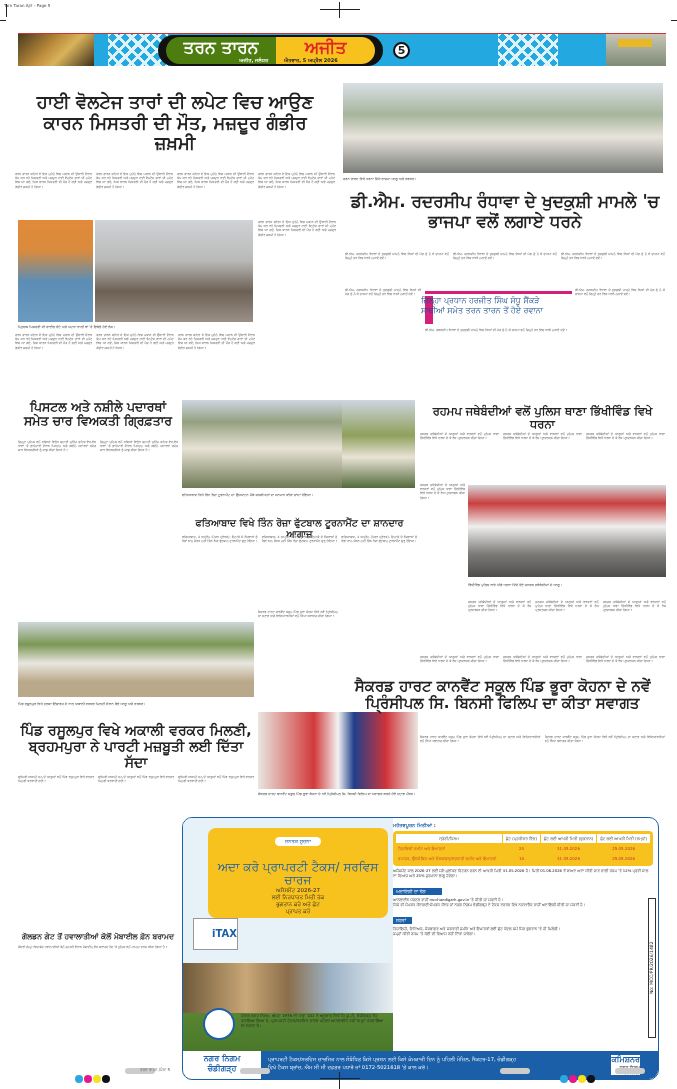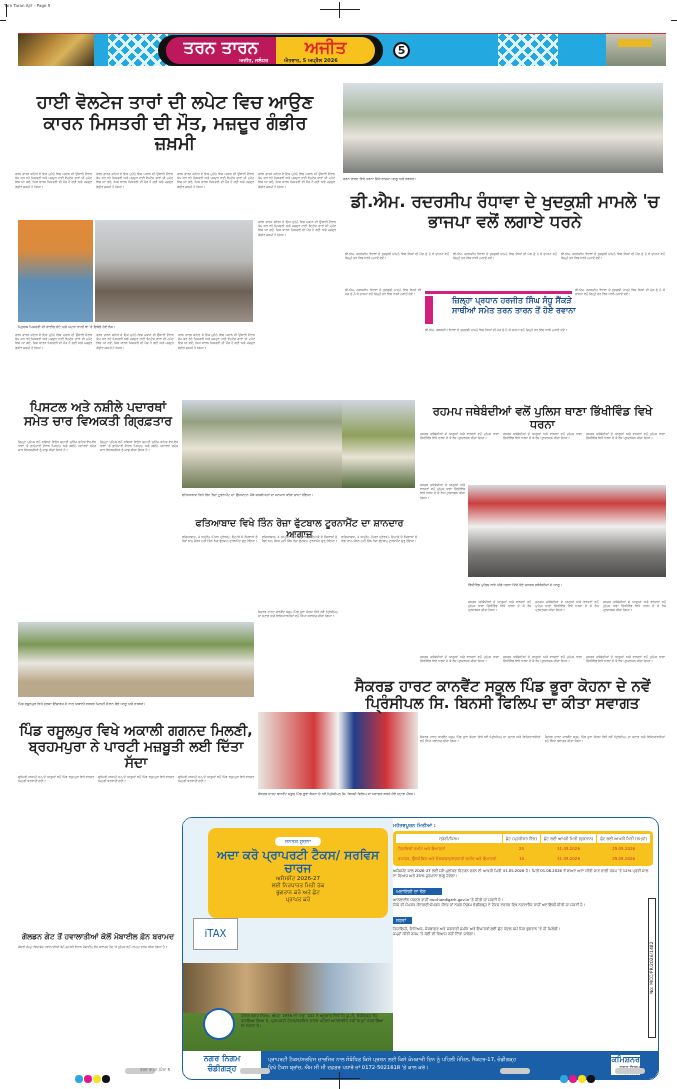--- a/index.html
+++ b/index.html
@@ -6,35 +6,35 @@
 body{width:677px;height:1089px;background:#fff;font-family:"DejaVu Sans",sans-serif;position:relative;overflow:hidden;color:#222}
 .abs{position:absolute}
 .slug{top:3px;left:4px;font-size:4px;color:#444}
 .crop{background:#222}
 .mast{top:33px;left:18px;width:648px;height:33px;background:#23a8e0;overflow:hidden;border-top:1px solid #c33}
 .mast .diam{position:absolute;top:0;width:60px;height:33px;background:repeating-linear-gradient(45deg,#fff 0 3px,transparent 3px 9px),repeating-linear-gradient(-45deg,#fff 0 3px,transparent 3px 9px);opacity:.85}
 .mast .photoL{position:absolute;left:0;top:0;width:76px;height:33px;background:linear-gradient(135deg,#4a3a1e,#b98a3a 40%,#d9b35c 60%,#3a2c16)}
 .mast .photoR{position:absolute;right:0;top:0;width:60px;height:33px;background:linear-gradient(180deg,#c8c6b8,#7b8a74)}
 .mast .photoR .sign{position:absolute;left:12px;top:5px;width:34px;height:8px;background:#e8b826}
 .pill{position:absolute;left:140px;top:1px;width:225px;height:31px;border-radius:16px;background:#111;overflow:hidden}
-.pill .red{position:absolute;left:8px;top:2px;width:110px;height:27px;background:#be185d;border-radius:14px 0 0 14px;color:#fff;font-weight:bold;font-size:17px;text-align:center;line-height:20px}
+.pill .red{position:absolute;left:8px;top:2px;width:110px;height:27px;background:#4d7c0f;border-radius:14px 0 0 14px;color:#fff;font-weight:bold;font-size:17px;text-align:center;line-height:20px}
 .pill .yel{position:absolute;left:118px;top:2px;width:99px;height:27px;background:#f7c21d;border-radius:0 14px 14px 0;color:#e32526;font-weight:bold;font-size:17px;text-align:center;line-height:20px}
 .pill .sub{position:absolute;bottom:1px;font-size:5px;line-height:6px}
 .pgno{position:absolute;left:375px;top:8px;width:17px;height:17px;border-radius:50%;background:#fff;border:2px solid #111;font-weight:bold;font-size:11px;text-align:center;line-height:13px}
 .headline{font-weight:bold;color:#222;line-height:1.15;text-align:center}
 .txt{font-size:3.2px;line-height:4.2px;color:#555;text-align:justify;overflow:hidden}
 .cols{display:grid;gap:4px}
 .ph{overflow:hidden}
 .cap{font-size:3.5px;color:#333}
 .pinkbar{background:#d41f7d}
 .ad{top:817px;left:182px;width:477px;height:263px;border:1.5px solid #1a5fa8;border-radius:10px;overflow:hidden;background:#fff}
 .adleft{position:absolute;left:0;top:0;width:210px;height:263px;background:linear-gradient(#e7f1f8,#e7f1f8 60%,#5c8a35 70%,#3d6d22)}
 .adyel{position:absolute;left:25px;top:10px;width:180px;height:90px;background:#f7c21d;border-radius:8px;text-align:center}
 .adyel .tag{display:inline-block;margin-top:4px;background:#fff;color:#1a5fa8;font-size:5px;padding:1px 10px;border-radius:5px}
-.adyel .big{color:#1a5fa8;font-weight:bold;font-size:12px;line-height:13px;margin-top:2px}
+.adyel .big{color:#1a5fa8;font-weight:normal;font-size:12px;line-height:13px;margin-top:14px}
 .adyel .small{color:#222;font-size:5.5px;line-height:7px}
 .adbottom{position:absolute;left:0;bottom:0;width:100%;height:28px;background:#1a5fa8;color:#fff}
 .footer{position:absolute;left:0;bottom:0;width:78px;height:28px;background:#fff;color:#1a5fa8;font-weight:bold;font-size:8px;text-align:center;line-height:10px;padding-top:3px}
 table.dt{border-collapse:collapse;width:100%;font-size:4px}
 table.dt td,table.dt th{border:1px solid #f7c21d;padding:2px}
 table.dt th{background:#fff;color:#333;font-weight:normal}
 table.dt td{background:#f7c21d;color:#c33}
 .dots span{display:inline-block;width:8px;height:8px;border-radius:50%;margin-right:1px}
 </style>
 </head>
@@ -87,21 +87,21 @@
 <div class="abs ph" style="left:343px;top:83px;width:320px;height:90px;background:linear-gradient(180deg,#d9dfe5,#a6b59c 35%,#e8e4dc 60%,#7a7d78)"></div>
 <div class="abs cap" style="left:343px;top:177px;width:300px">ਤਰਨ ਤਾਰਨ ਵਿਖੇ ਧਰਨਾ ਦਿੰਦੇ ਭਾਜਪਾ ਆਗੂ ਅਤੇ ਵਰਕਰ।</div>
 <div class="abs headline" style="left:345px;top:192px;width:320px;font-size:17px">ਡੀ.ਐਮ. ਰਦਰਸੀਪ ਰੰਧਾਵਾ ਦੇ ਖੁਦਕੁਸ਼ੀ ਮਾਮਲੇ 'ਚ ਭਾਜਪਾ ਵਲੋਂ ਲਗਾਏ ਧਰਨੇ</div>
 <div class="abs cols" style="left:345px;top:252px;width:320px;height:34px;grid-template-columns:repeat(3,1fr)">
   <div class="txt">ਡੀ.ਐਮ. ਗਗਨਦੀਪ ਰੰਧਾਵਾ ਦੇ ਖੁਦਕੁਸ਼ੀ ਮਾਮਲੇ ਵਿਚ ਨਿਆਂ ਦੀ ਮੰਗ ਨੂੰ ਲੈ ਕੇ ਭਾਜਪਾ ਵਲੋਂ ਜ਼ਿਲ੍ਹੇ ਭਰ ਵਿਚ ਧਰਨੇ ਲਗਾਏ ਗਏ।</div>
   <div class="txt">ਡੀ.ਐਮ. ਗਗਨਦੀਪ ਰੰਧਾਵਾ ਦੇ ਖੁਦਕੁਸ਼ੀ ਮਾਮਲੇ ਵਿਚ ਨਿਆਂ ਦੀ ਮੰਗ ਨੂੰ ਲੈ ਕੇ ਭਾਜਪਾ ਵਲੋਂ ਜ਼ਿਲ੍ਹੇ ਭਰ ਵਿਚ ਧਰਨੇ ਲਗਾਏ ਗਏ।</div>
   <div class="txt">ਡੀ.ਐਮ. ਗਗਨਦੀਪ ਰੰਧਾਵਾ ਦੇ ਖੁਦਕੁਸ਼ੀ ਮਾਮਲੇ ਵਿਚ ਨਿਆਂ ਦੀ ਮੰਗ ਨੂੰ ਲੈ ਕੇ ਭਾਜਪਾ ਵਲੋਂ ਜ਼ਿਲ੍ਹੇ ਭਰ ਵਿਚ ਧਰਨੇ ਲਗਾਏ ਗਏ।</div>
 </div>
 <div class="abs pinkbar" style="left:425px;top:291px;width:147px;height:3px"></div>
 <div class="abs pinkbar" style="left:425px;top:296px;width:8px;height:28px"></div>
-<div class="abs" style="left:452px;top:296px;width:132px;font-size:8px;line-height:10px;color:#1a4a8a;font-weight:bold">ਜ਼ਿਲ੍ਹਾ ਪ੍ਰਧਾਨ ਹਰਜੀਤ ਸਿੰਘ ਸੰਧੂ ਸੈਂਕੜੇ ਸਾਥੀਆਂ ਸਮੇਤ ਤਰਨ ਤਾਰਨ ਤੋਂ ਹੋਏ ਰਵਾਨਾ</div>
+<div class="abs" style="left:421px;top:296px;width:132px;font-size:8px;line-height:10px;color:#1a4a8a;font-weight:normal">ਜ਼ਿਲ੍ਹਾ ਪ੍ਰਧਾਨ ਹਰਜੀਤ ਸਿੰਘ ਸੰਧੂ ਸੈਂਕੜੇ ਸਾਥੀਆਂ ਸਮੇਤ ਤਰਨ ਤਾਰਨ ਤੋਂ ਹੋਏ ਰਵਾਨਾ</div>
 <div class="abs txt" style="left:345px;top:288px;width:76px;height:100px">ਡੀ.ਐਮ. ਗਗਨਦੀਪ ਰੰਧਾਵਾ ਦੇ ਖੁਦਕੁਸ਼ੀ ਮਾਮਲੇ ਵਿਚ ਨਿਆਂ ਦੀ ਮੰਗ ਨੂੰ ਲੈ ਕੇ ਭਾਜਪਾ ਵਲੋਂ ਜ਼ਿਲ੍ਹੇ ਭਰ ਵਿਚ ਧਰਨੇ ਲਗਾਏ ਗਏ।</div>
 <div class="abs txt" style="left:425px;top:328px;width:145px;height:60px">ਡੀ.ਐਮ. ਗਗਨਦੀਪ ਰੰਧਾਵਾ ਦੇ ਖੁਦਕੁਸ਼ੀ ਮਾਮਲੇ ਵਿਚ ਨਿਆਂ ਦੀ ਮੰਗ ਨੂੰ ਲੈ ਕੇ ਭਾਜਪਾ ਵਲੋਂ ਜ਼ਿਲ੍ਹੇ ਭਰ ਵਿਚ ਧਰਨੇ ਲਗਾਏ ਗਏ।</div>
 <div class="abs txt" style="left:575px;top:288px;width:90px;height:100px">ਡੀ.ਐਮ. ਗਗਨਦੀਪ ਰੰਧਾਵਾ ਦੇ ਖੁਦਕੁਸ਼ੀ ਮਾਮਲੇ ਵਿਚ ਨਿਆਂ ਦੀ ਮੰਗ ਨੂੰ ਲੈ ਕੇ ਭਾਜਪਾ ਵਲੋਂ ਜ਼ਿਲ੍ਹੇ ਭਰ ਵਿਚ ਧਰਨੇ ਲਗਾਏ ਗਏ।</div>
 
 <div class="abs headline" style="left:18px;top:400px;width:160px;font-size:12.5px">ਪਿਸਟਲ ਅਤੇ ਨਸ਼ੀਲੇ ਪਦਾਰਥਾਂ ਸਮੇਤ ਚਾਰ ਵਿਅਕਤੀ ਗ੍ਰਿਫ਼ਤਾਰ</div>
 <div class="abs cols" style="left:18px;top:440px;width:160px;height:165px;grid-template-columns:repeat(2,1fr)">
   <div class="txt">ਜ਼ਿਲ੍ਹਾ ਪੁਲਿਸ ਵਲੋਂ ਨਸ਼ਿਆਂ ਵਿਰੁੱਧ ਚਲਾਈ ਮੁਹਿੰਮ ਤਹਿਤ ਵੱਖ-ਵੱਖ ਥਾਵਾਂ 'ਤੇ ਛਾਪੇਮਾਰੀ ਦੌਰਾਨ ਪਿਸਟਲ ਅਤੇ ਨਸ਼ੀਲੇ ਪਦਾਰਥਾਂ ਸਮੇਤ ਚਾਰ ਵਿਅਕਤੀਆਂ ਨੂੰ ਕਾਬੂ ਕੀਤਾ ਗਿਆ ਹੈ।</div>
   <div class="txt">ਜ਼ਿਲ੍ਹਾ ਪੁਲਿਸ ਵਲੋਂ ਨਸ਼ਿਆਂ ਵਿਰੁੱਧ ਚਲਾਈ ਮੁਹਿੰਮ ਤਹਿਤ ਵੱਖ-ਵੱਖ ਥਾਵਾਂ 'ਤੇ ਛਾਪੇਮਾਰੀ ਦੌਰਾਨ ਪਿਸਟਲ ਅਤੇ ਨਸ਼ੀਲੇ ਪਦਾਰਥਾਂ ਸਮੇਤ ਚਾਰ ਵਿਅਕਤੀਆਂ ਨੂੰ ਕਾਬੂ ਕੀਤਾ ਗਿਆ ਹੈ।</div>
 </div>
 
@@ -125,21 +125,21 @@
 <div class="abs ph" style="left:468px;top:485px;width:198px;height:92px;background:linear-gradient(180deg,#d6d8dc,#c94040 20%,#efefef 45%,#7d7b78 75%,#4c4c4c)"></div>
 <div class="abs cap" style="left:468px;top:583px;width:198px">ਭਿੱਖੀਵਿੰਡ ਪੁਲਿਸ ਥਾਣੇ ਅੱਗੇ ਧਰਨਾ ਦਿੰਦੇ ਹੋਏ ਜਨਤਕ ਜਥੇਬੰਦੀਆਂ ਦੇ ਆਗੂ।</div>
 <div class="abs cols" style="left:468px;top:600px;width:198px;height:50px;grid-template-columns:repeat(3,1fr)">
   <div class="txt">ਜਨਤਕ ਜਥੇਬੰਦੀਆਂ ਦੇ ਆਗੂਆਂ ਅਤੇ ਵਰਕਰਾਂ ਵਲੋਂ ਪੁਲਿਸ ਥਾਣਾ ਭਿੱਖੀਵਿੰਡ ਵਿਖੇ ਧਰਨਾ ਦੇ ਕੇ ਰੋਸ ਪ੍ਰਦਰਸ਼ਨ ਕੀਤਾ ਗਿਆ।</div>
   <div class="txt">ਜਨਤਕ ਜਥੇਬੰਦੀਆਂ ਦੇ ਆਗੂਆਂ ਅਤੇ ਵਰਕਰਾਂ ਵਲੋਂ ਪੁਲਿਸ ਥਾਣਾ ਭਿੱਖੀਵਿੰਡ ਵਿਖੇ ਧਰਨਾ ਦੇ ਕੇ ਰੋਸ ਪ੍ਰਦਰਸ਼ਨ ਕੀਤਾ ਗਿਆ।</div>
   <div class="txt">ਜਨਤਕ ਜਥੇਬੰਦੀਆਂ ਦੇ ਆਗੂਆਂ ਅਤੇ ਵਰਕਰਾਂ ਵਲੋਂ ਪੁਲਿਸ ਥਾਣਾ ਭਿੱਖੀਵਿੰਡ ਵਿਖੇ ਧਰਨਾ ਦੇ ਕੇ ਰੋਸ ਪ੍ਰਦਰਸ਼ਨ ਕੀਤਾ ਗਿਆ।</div>
 </div>
 
 <div class="abs ph" style="left:18px;top:622px;width:236px;height:75px;background:linear-gradient(180deg,#cfd6db,#7c9756 30%,#e9e6df 55%,#b9a889 80%)"></div>
 <div class="abs cap" style="left:18px;top:702px;width:236px">ਪਿੰਡ ਰਸੂਲਪੁਰ ਵਿਖੇ ਹਲਕਾ ਇੰਚਾਰਜ ਦੇ ਨਾਲ ਅਕਾਲੀ ਵਰਕਰ ਮਿਲਣੀ ਦੌਰਾਨ ਬੈਠੇ ਆਗੂ ਅਤੇ ਵਰਕਰ।</div>
-<div class="abs headline" style="left:18px;top:722px;width:236px;font-size:14px">ਪਿੰਡ ਰਸੂਲਪੁਰ ਵਿਖੇ ਅਕਾਲੀ ਗਗਨਦ ਮਿਲਣੀ, ਬ੍ਰਹਮਪੁਰਾ ਨੇ ਪਾਰਟੀ ਮਜ਼ਬੂਤੀ ਲਈ ਦਿੱਤਾ ਸੱਦਾ</div>
+<div class="abs headline" style="left:18px;top:722px;width:236px;font-size:14px">ਪਿੰਡ ਰਸੂਲਪੁਰ ਵਿਖੇ ਅਕਾਲੀ ਵਰਕਰ ਮਿਲਣੀ, ਬ੍ਰਹਮਪੁਰਾ ਨੇ ਪਾਰਟੀ ਮਜ਼ਬੂਤੀ ਲਈ ਦਿੱਤਾ ਸੱਦਾ</div>
 <div class="abs cols" style="left:18px;top:775px;width:236px;height:155px;grid-template-columns:repeat(3,1fr)">
   <div class="txt">ਸ਼੍ਰੋਮਣੀ ਅਕਾਲੀ ਦਲ ਦੇ ਆਗੂਆਂ ਵਲੋਂ ਪਿੰਡ ਰਸੂਲਪੁਰ ਵਿਖੇ ਵਰਕਰ ਮਿਲਣੀ ਕਰਵਾਈ ਗਈ।</div>
   <div class="txt">ਸ਼੍ਰੋਮਣੀ ਅਕਾਲੀ ਦਲ ਦੇ ਆਗੂਆਂ ਵਲੋਂ ਪਿੰਡ ਰਸੂਲਪੁਰ ਵਿਖੇ ਵਰਕਰ ਮਿਲਣੀ ਕਰਵਾਈ ਗਈ।</div>
   <div class="txt">ਸ਼੍ਰੋਮਣੀ ਅਕਾਲੀ ਦਲ ਦੇ ਆਗੂਆਂ ਵਲੋਂ ਪਿੰਡ ਰਸੂਲਪੁਰ ਵਿਖੇ ਵਰਕਰ ਮਿਲਣੀ ਕਰਵਾਈ ਗਈ।</div>
 </div>
 
 <div class="abs txt" style="left:258px;top:610px;width:80px;height:105px">ਸੈਕਰਡ ਹਾਰਟ ਕਾਨਵੈਂਟ ਸਕੂਲ ਪਿੰਡ ਭੂਰਾ ਕੋਹਨਾ ਵਿਖੇ ਨਵੇਂ ਪ੍ਰਿੰਸੀਪਲ ਦਾ ਸਟਾਫ਼ ਅਤੇ ਵਿਦਿਆਰਥੀਆਂ ਵਲੋਂ ਨਿੱਘਾ ਸਵਾਗਤ ਕੀਤਾ ਗਿਆ।</div>
 <div class="abs ph" style="left:258px;top:712px;width:160px;height:77px;background:linear-gradient(90deg,#e9e6e0,#d23a3a 35%,#f2f2f2 50%,#1f3f8a 60%,#d0333a 80%,#e9e6e0)"></div>
 <div class="abs cap" style="left:258px;top:792px;width:160px">ਸੈਕਰਡ ਹਾਰਟ ਕਾਨਵੈਂਟ ਸਕੂਲ ਪਿੰਡ ਭੂਰਾ ਕੋਹਨਾ ਦੇ ਨਵੇਂ ਪ੍ਰਿੰਸੀਪਲ ਸਿ. ਬਿਨਸੀ ਫਿਲਿਪ ਦਾ ਸਵਾਗਤ ਕਰਦੇ ਹੋਏ ਸਟਾਫ਼ ਮੈਂਬਰ।</div>
 <div class="abs headline" style="left:340px;top:678px;width:325px;font-size:15px">ਸੈਕਰਡ ਹਾਰਟ ਕਾਨਵੈਂਟ ਸਕੂਲ ਪਿੰਡ ਭੂਰਾ ਕੋਹਨਾ ਦੇ ਨਵੇਂ ਪ੍ਰਿੰਸੀਪਲ ਸਿ. ਬਿਨਸੀ ਫਿਲਿਪ ਦਾ ਕੀਤਾ ਸਵਾਗਤ</div>
@@ -159,21 +159,21 @@
 <div class="abs ad">
   <div class="adleft">
     <div class="adyel">
       <div class="tag">ਜਨਤਕ ਸੂਚਨਾ</div>
       <div class="big">ਅਦਾ ਕਰੋ ਪ੍ਰਾਪਰਟੀ ਟੈਕਸ/ ਸਰਵਿਸ ਚਾਰਜ</div>
       <div class="small">ਅਸੈਸਮੈਂਟ 2026-27</div>
       <div class="small">ਲਈ ਨਿਰਧਾਰਤ ਮਿਤੀ ਤੱਕ</div>
       <div class="small">ਭੁਗਤਾਨ ਕਰੋ ਅਤੇ ਛੋਟ</div>
       <div class="small">ਪ੍ਰਾਪਤ ਕਰੋ</div>
     </div>
-    <div style="position:absolute;left:10px;top:100px;width:45px;height:32px;background:#fff;border:1px solid #999;text-align:center;font-weight:normal;color:#1a5fa8;font-size:10px;line-height:30px">iTAX</div>
+    <div style="position:absolute;left:10px;top:100px;width:45px;height:32px;background:#fff;border:1px solid #999;text-align:right;font-weight:bold;color:#1a5fa8;font-size:10px;line-height:30px">iTAX</div>
     <div style="position:absolute;left:0;top:145px;width:210px;height:50px;background:linear-gradient(90deg,#6f5a3a,#c9a777 30%,#8b6e4a 50%,#9bb2c6 70%,#e8eef2)"></div>
     <div style="position:absolute;left:20px;top:190px;width:32px;height:32px;border-radius:50%;background:#fff;border:2px solid #1a5fa8"></div>
     <div style="position:absolute;left:58px;top:195px;width:145px;font-size:4px;line-height:5px;color:#222">ਪੰਜਾਬ ਨਗਰ ਨਿਗਮ, ਐਕਟ 1976 ਦੀ ਧਾਰਾ 101 ਦੇ ਅਨੁਸਾਰ ਜਿਵੇਂ ਕਿ ਯੂ.ਟੀ. ਚੰਡੀਗੜ੍ਹ ਤੱਕ ਵਧਾਇਆ ਗਿਆ ਹੈ, ਪ੍ਰਾਪਰਟੀ ਟੈਕਸ/ਸਰਵਿਸ ਚਾਰਜ ਪਹਿਲਾਂ ਆਨਲਾਈਨ ਨਹੀਂ ਜਮ੍ਹਾਂ ਕਰਵਾਇਆ ਜਾ ਸਕਦਾ ਹੈ।</div>
   </div>
   <div style="position:absolute;left:210px;top:4px;width:260px">
     <div style="font-size:5px;color:#1a5fa8;font-weight:bold;margin-bottom:2px">ਮਹੱਤਵਪੂਰਨ ਮਿਤੀਆਂ :</div>
     <div style="background:#f7c21d;padding:2px;border-radius:4px">
       <table class="dt">
         <tbody>
             <tr>

